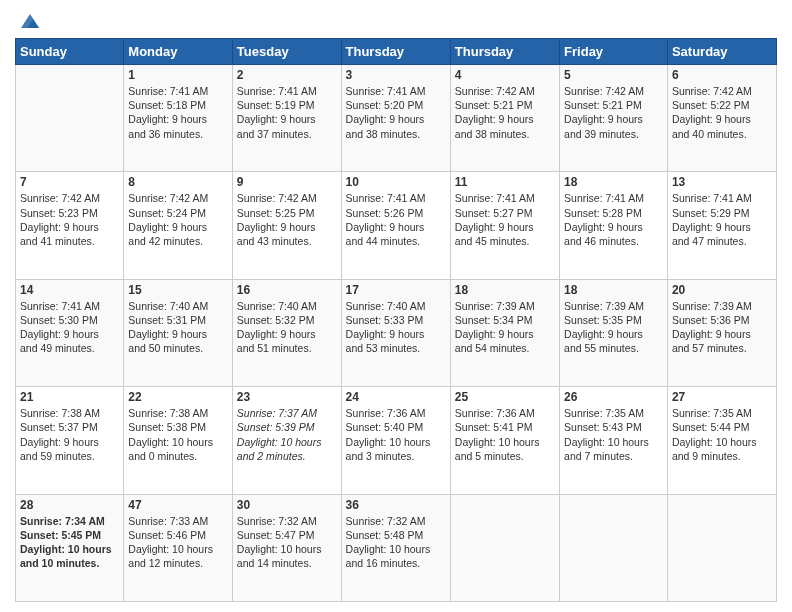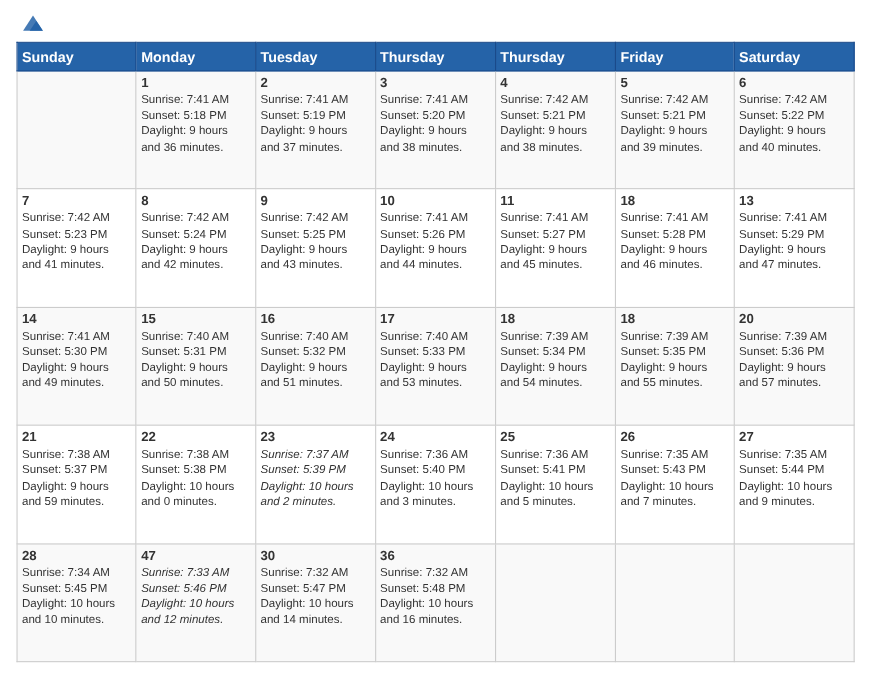--- a/index.html
+++ b/index.html
@@ -333,28 +333,28 @@
             <span class="day-number">27</span>
             <div class="day-info" style="white-space: pre-line;">Sunrise: 7:35 AM
 Sunset: 5:44 PM
 Daylight: 10 hours
 and 9 minutes.</div>
           </td>
         </tr>
         <tr>
           <td>
             <span class="day-number">28</span>
-            <div class="day-info" style="white-space: pre-line;">Sunrise: 7:34 AM
+            <div class="day-info" style="white-space: pre-line; font-weight: bold;">Sunrise: 7:34 AM
 Sunset: 5:45 PM
 Daylight: 10 hours
 and 10 minutes.</div>
           </td>
           <td>
             <span class="day-number">47</span>
-            <div class="day-info" style="white-space: pre-line; font-style: italic;">Sunrise: 7:33 AM
+            <div class="day-info" style="white-space: pre-line;">Sunrise: 7:33 AM
 Sunset: 5:46 PM
 Daylight: 10 hours
 and 12 minutes.</div>
           </td>
           <td>
             <span class="day-number">30</span>
             <div class="day-info" style="white-space: pre-line;">Sunrise: 7:32 AM
 Sunset: 5:47 PM
 Daylight: 10 hours
 and 14 minutes.</div>

